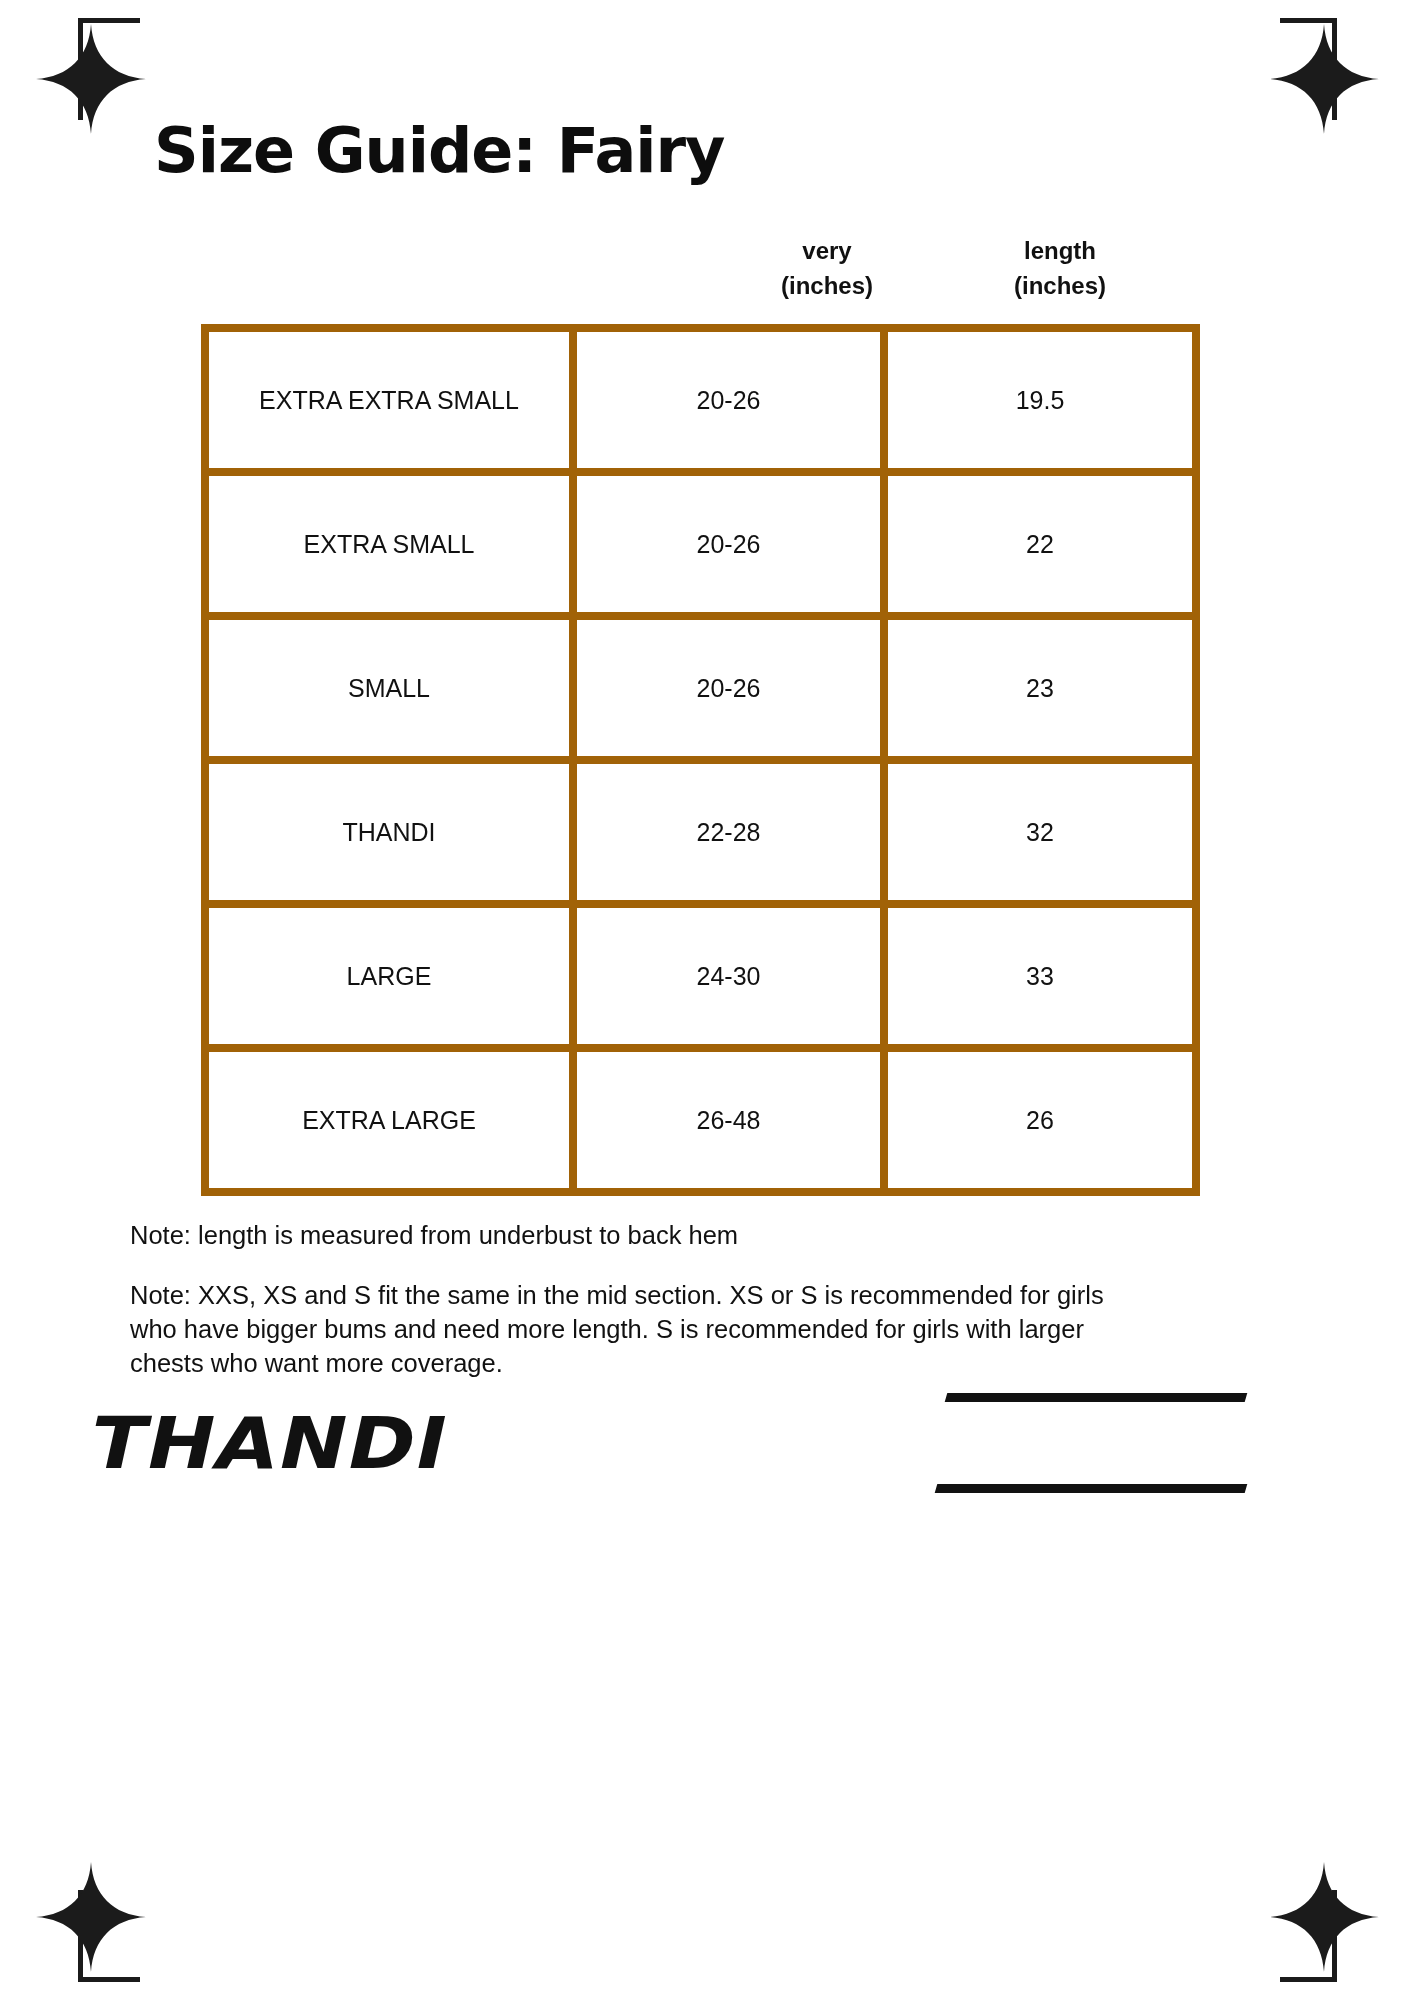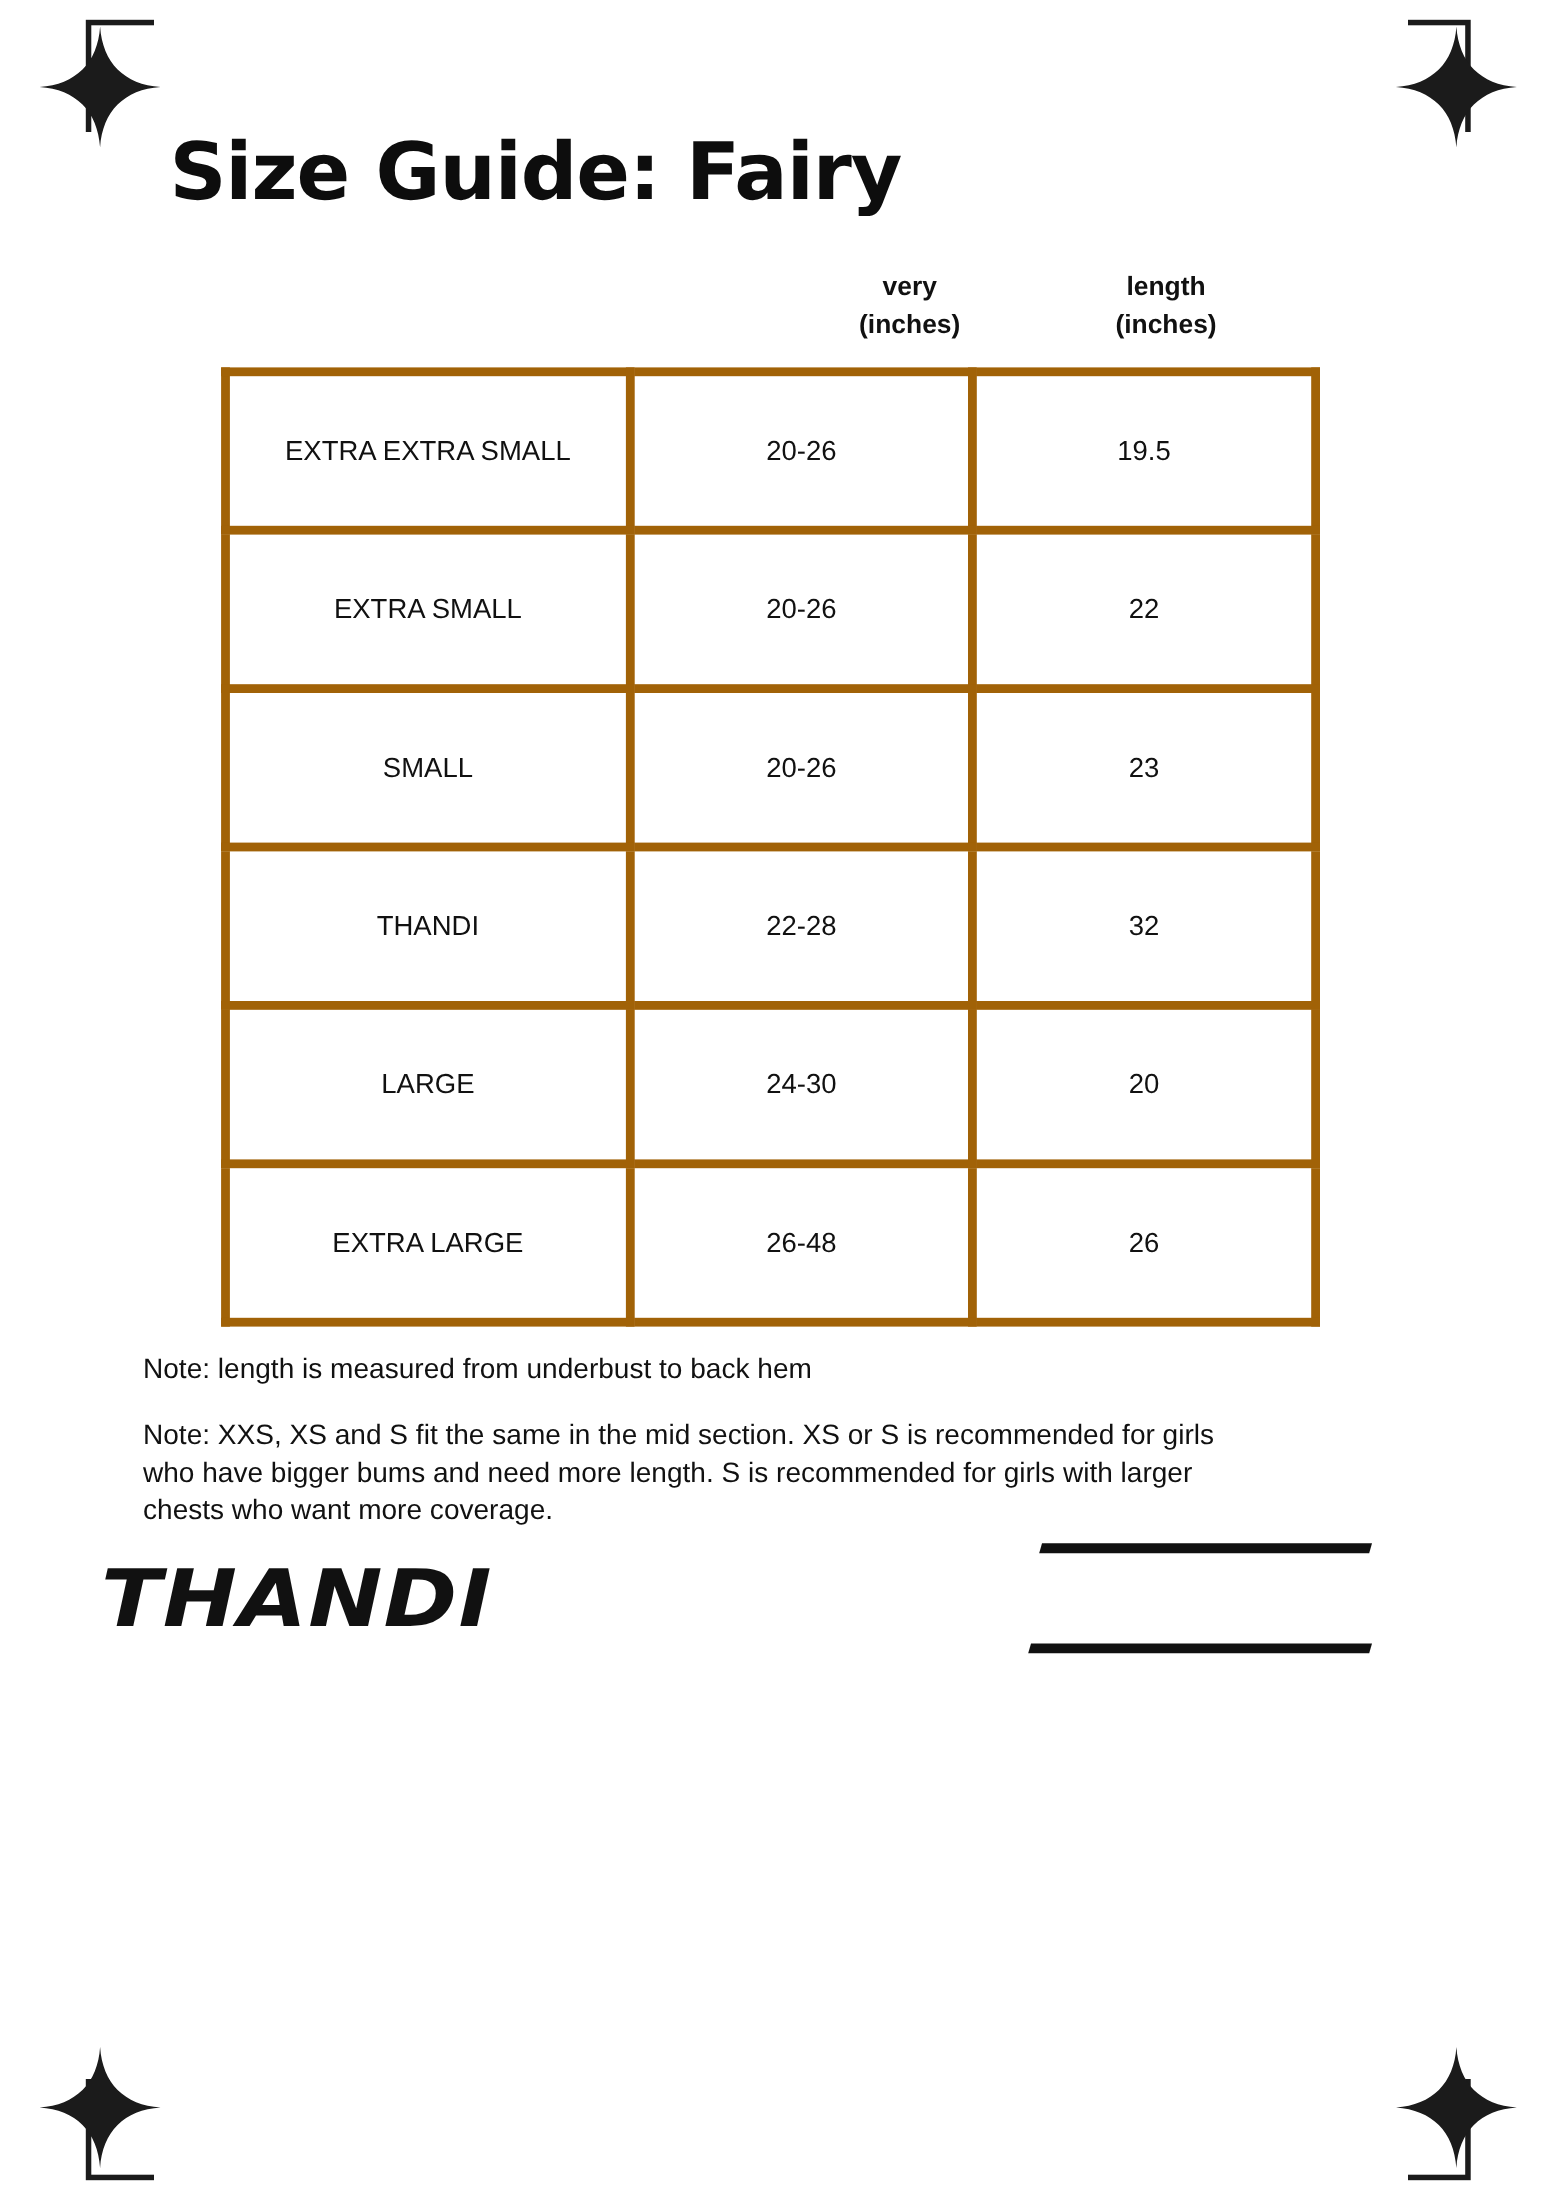--- a/index.html
+++ b/index.html
@@ -55,21 +55,21 @@
     position: absolute;
     left: 130px;
     top: 120px;
     width: 1155px;
     z-index: 4;
   }
 
   h1.title {
     font-family: "DejaVu Sans", sans-serif;
     font-weight: bold;
-    font-size: 72px;
+    font-size: 62px;
     line-height: 1.0;
     letter-spacing: -1px;
     margin: 0;
     padding: 0 0 0 24px;
     color: #0d0d0d;
   }
 
   .col-heads {
     position: relative;
     height: 90px;
@@ -230,21 +230,21 @@
           <td class="c2">23</td>
         </tr>
         <tr>
           <td class="c0">THANDI</td>
           <td class="c1">22-28</td>
           <td class="c2">32</td>
         </tr>
         <tr>
           <td class="c0">LARGE</td>
           <td class="c1">24-30</td>
-          <td class="c2">20</td>
+          <td class="c2">33</td>
         </tr>
         <tr>
           <td class="c0">EXTRA LARGE</td>
           <td class="c1">26-48</td>
           <td class="c2">26</td>
         </tr>
       </tbody>
     </table>
 
     <div class="notes">

